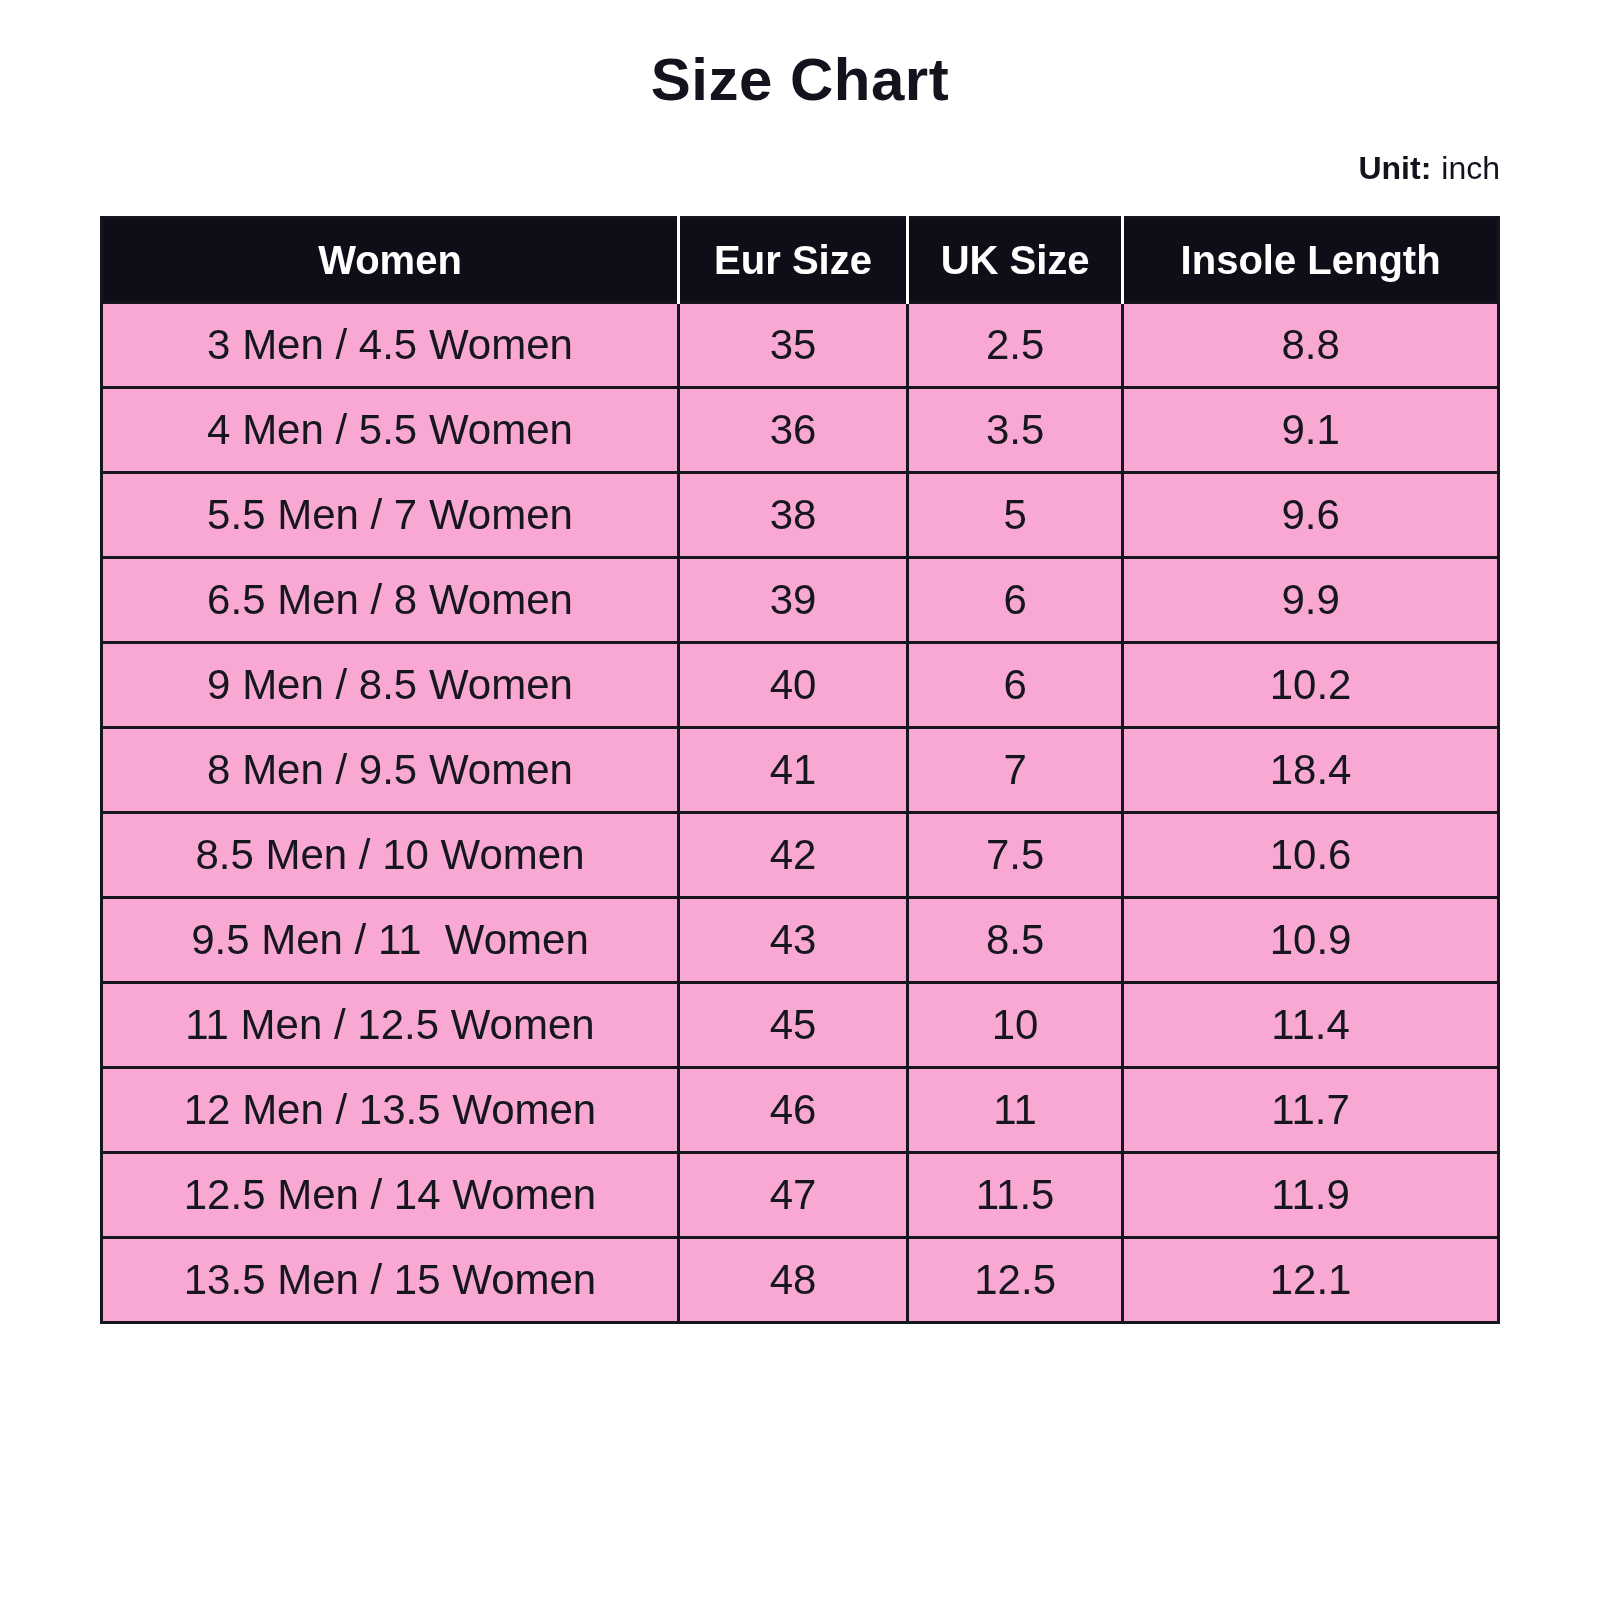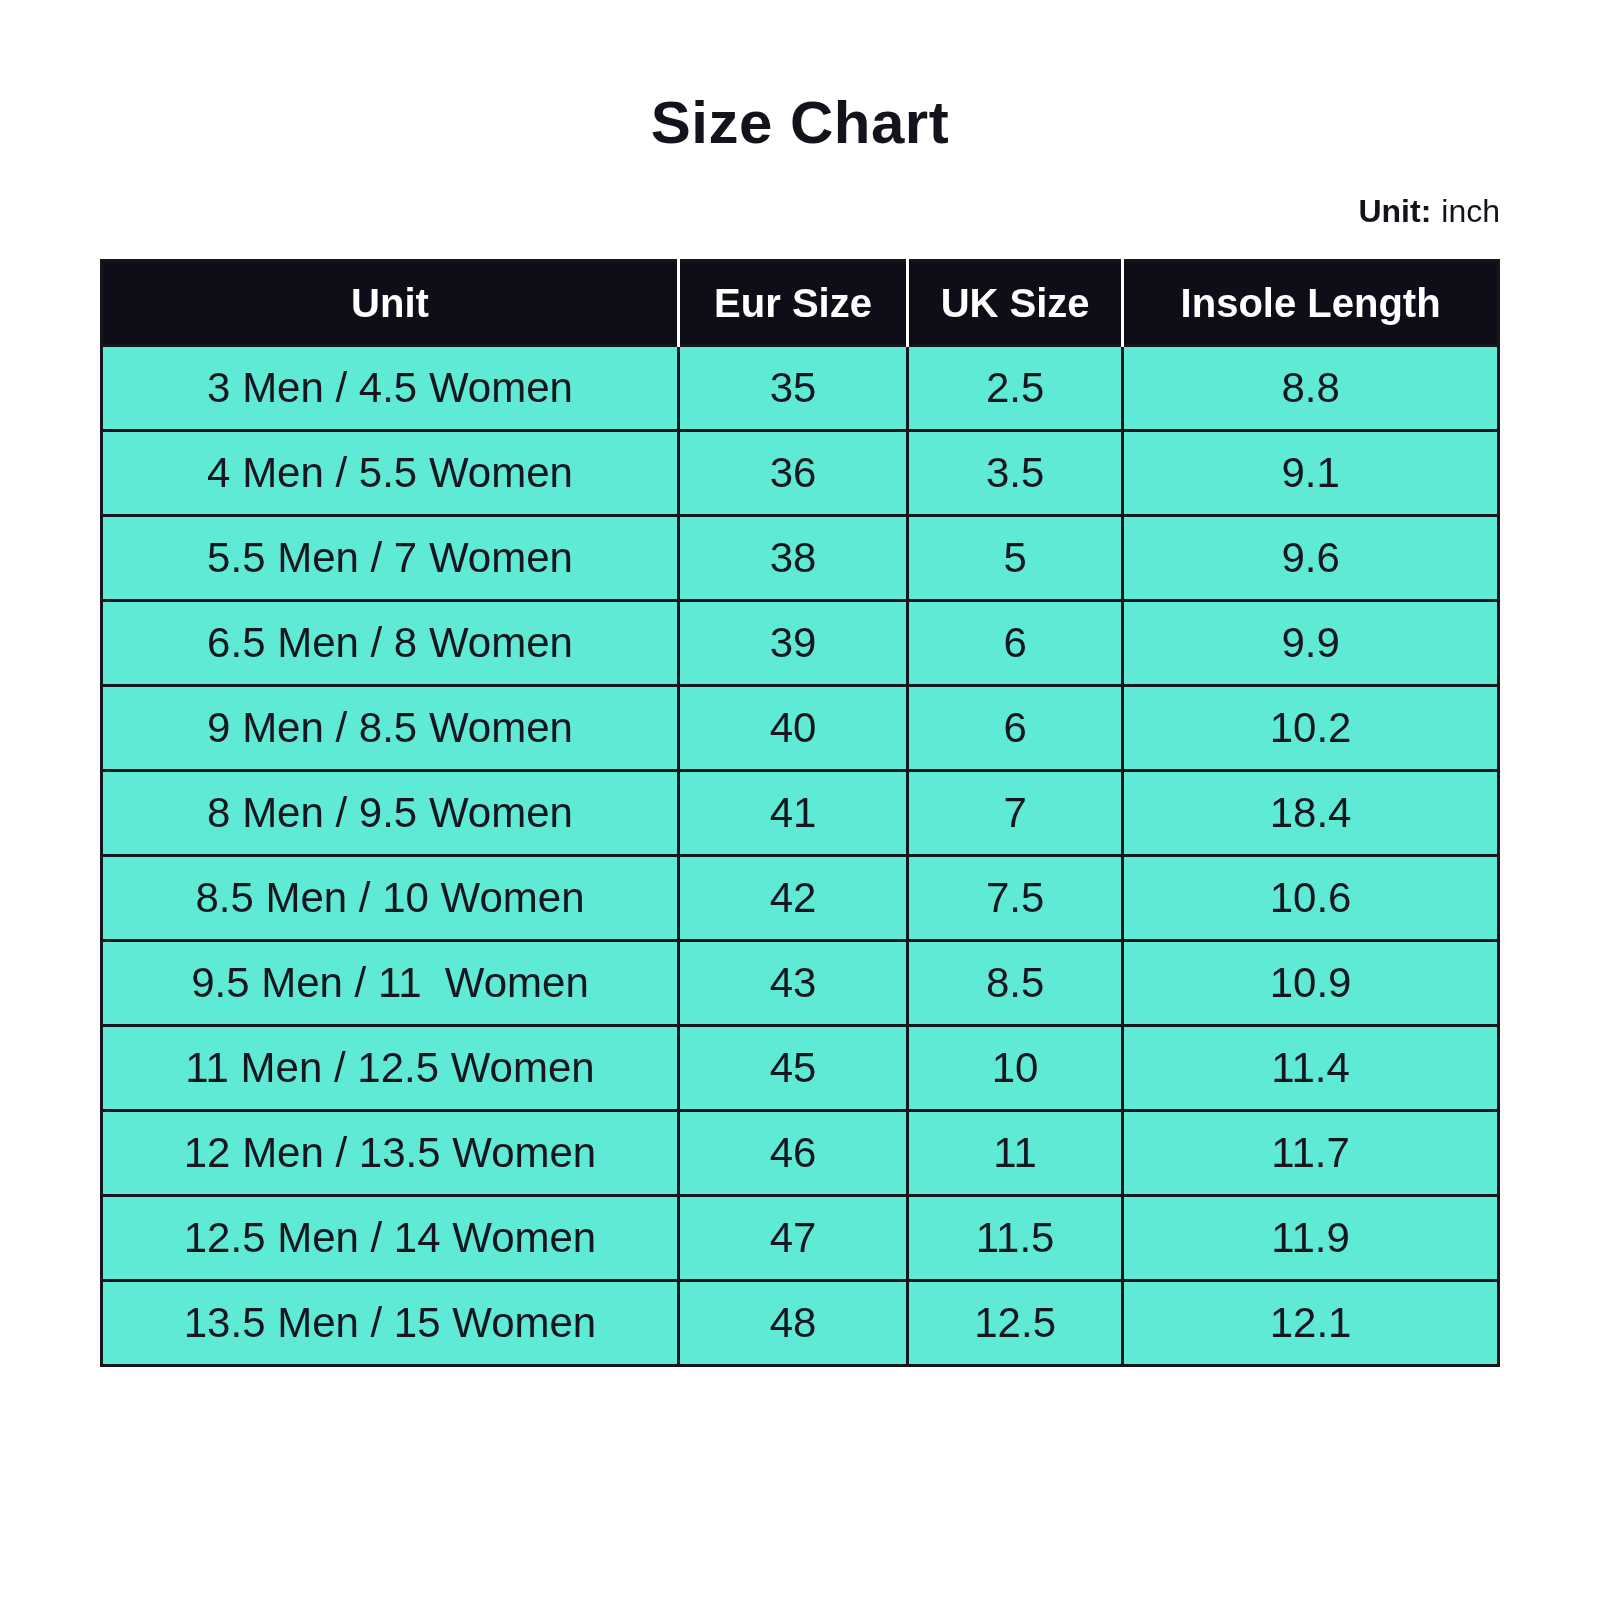--- a/index.html
+++ b/index.html
@@ -9,21 +9,21 @@
   }
   body {
     width: 1600px;
     height: 1608px;
     font-family: "Liberation Sans", sans-serif;
     color: #16161f;
     overflow: hidden;
   }
   .page {
     width: 1600px;
-    padding-top: 91px;
+    padding-top: 48px;
     box-sizing: border-box;
   }
   .title {
     margin: 0;
     text-align: center;
     font-size: 60px;
     line-height: 1.05;
     font-weight: 700;
     color: #13131d;
     letter-spacing: 0.5px;
@@ -59,21 +59,21 @@
     height: 82px;
     text-align: center;
     vertical-align: middle;
     border: none;
     padding: 0;
   }
   table.size-chart th:not(:last-child) {
     border-right: 3px solid #ffffff;
   }
   table.size-chart td {
-    background: #5eead4;
+    background: #f9a8d4;
     color: #16161f;
     font-size: 42px;
     font-weight: 400;
     height: 82px;
     text-align: center;
     vertical-align: middle;
     border: 3px solid #16161f;
     padding: 0;
     white-space: pre-wrap;
   }
@@ -91,21 +91,21 @@
 
   <table class="size-chart">
     <colgroup>
       <col class="col-size">
       <col class="col-eur">
       <col class="col-uk">
       <col class="col-insole">
     </colgroup>
     <thead>
       <tr>
-        <th>Unit</th>
+        <th>Women</th>
         <th>Eur Size</th>
         <th>UK Size</th>
         <th>Insole Length</th>
       </tr>
     </thead>
     <tbody id="table-body">
   <tr>
     <td>3 Men / 4.5 Women</td>
     <td>35</td>
     <td>2.5</td>

